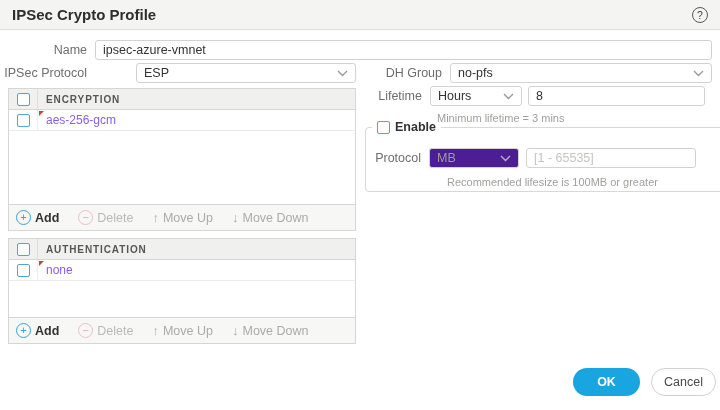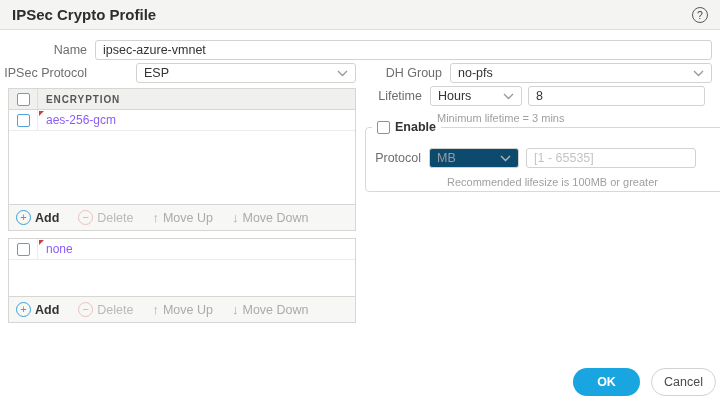--- a/index.html
+++ b/index.html
@@ -26,21 +26,21 @@
   .flabel { font-size:12.5px; color:#6e6e6e; text-align:right; padding-right:8px; white-space:nowrap; }
   .tinput {
     height:20px; border:1px solid #d2d2d0; border-radius:3px; background:#fff;
     font-family:"Liberation Sans",sans-serif; font-size:12.5px; color:#333; padding:0 7px; outline:none;
   }
   .selectbox {
     height:20px; border:1px solid #d2d2d0; border-radius:3px; background:#fff;
     display:flex; align-items:center; justify-content:space-between;
     font-size:12.5px; color:#333; padding:0 7px; cursor:pointer;
   }
-  .selectbox.disabled { color:#9c9c9c; background:#0c4a6e; }
+  .selectbox.disabled { color:#9c9c9c; background:#4c1d95; }
   .chev { flex:0 0 auto; margin-left:6px; }
   .note { position:absolute; font-size:11px; color:#a0a09e; }
 
   
   .row-name      { top:40px;  left:0;    width:712px; }
   .row-name .flabel { width:95px; }
   .row-name .tinput { flex:1; }
 
   .row-protocol  { top:63px;  left:0;    width:356px;gap:41px; }
   .row-protocol .flabel { width:95px; }
@@ -227,20 +227,26 @@
         <span class="tb-txt">Move Up</span>
       </button>
       <button class="tb-btn tb-mv">
         <span class="tb-arrow">↓</span>
         <span class="tb-txt">Move Down</span>
       </button>
     </div>
   </div>
 
   <div class="ptable ptable-auth">
+    <div class="pt-head">
+      <div class="pt-cbcell">
+        <span class="cbx"></span>
+      </div>
+      <div class="pt-head-label">AUTHENTICATION</div>
+    </div>
     <div class="pt-body-auth">
       <div class="pt-row">
         <div class="pt-cbcell">
           <span class="cbx"></span>
         </div>
         <div class="pt-cell">
           <span class="dirty-marker"></span>
           <span>none</span>
         </div>
       </div>

